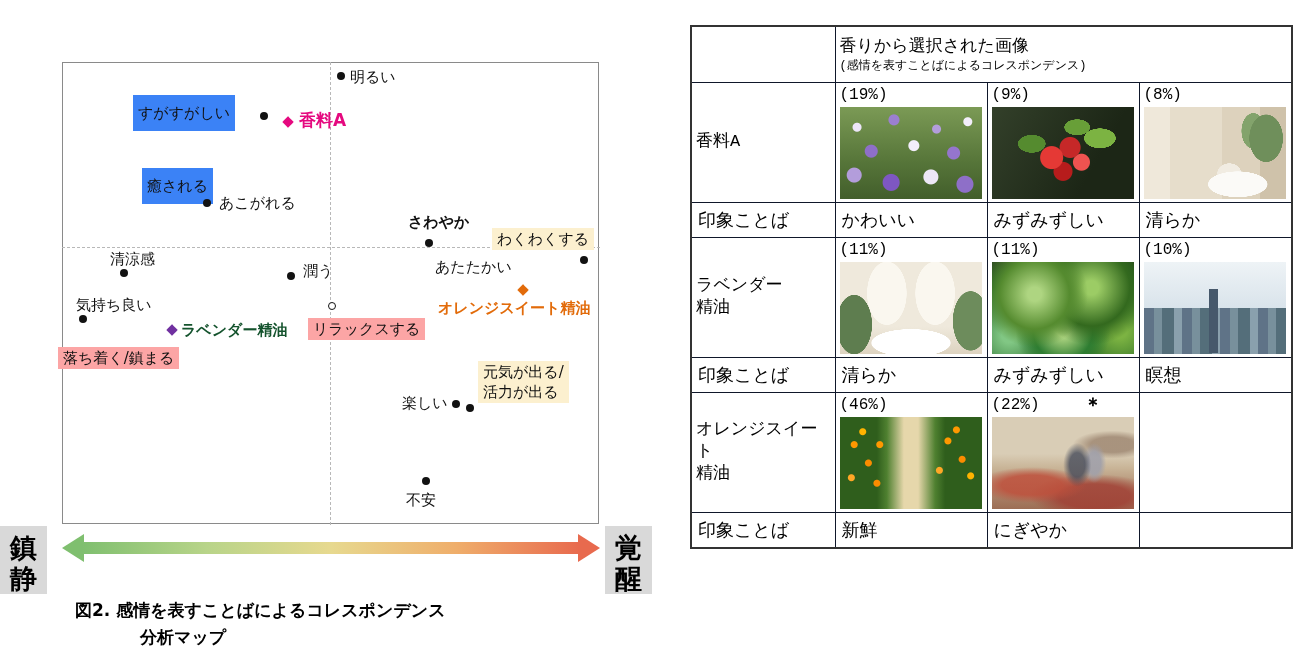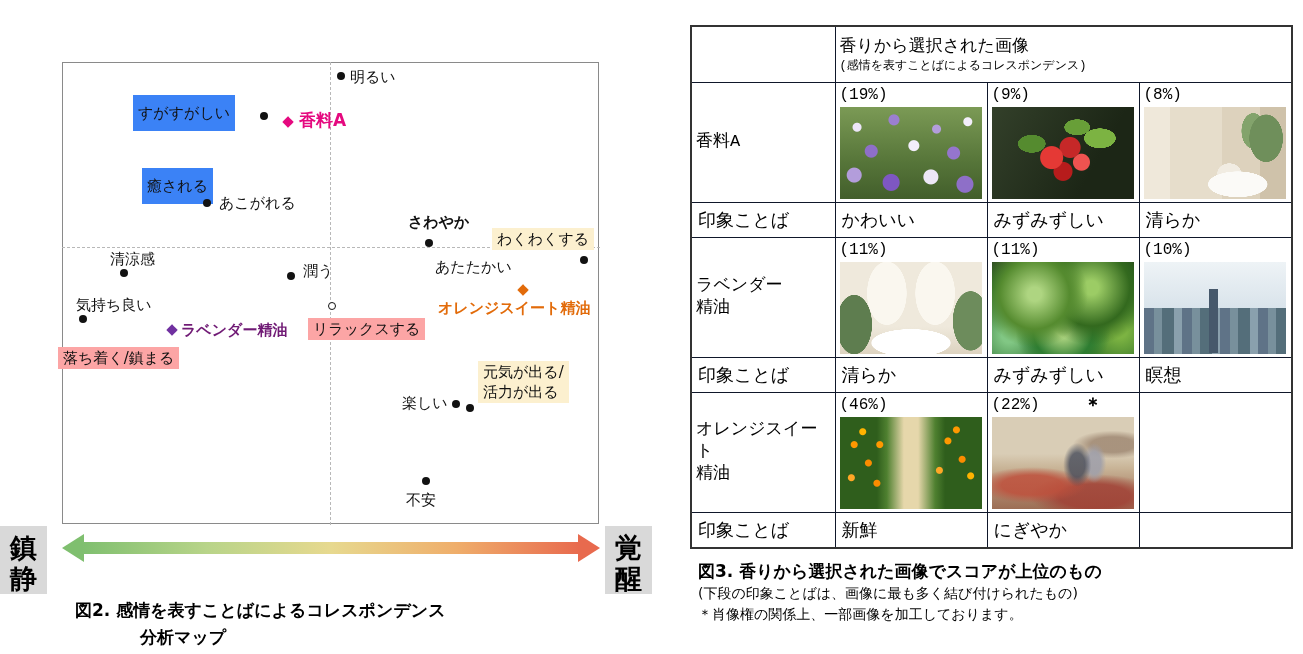--- a/index.html
+++ b/index.html
@@ -16,21 +16,21 @@
   .marker { position:absolute; transform:translate(-50%,-50%); line-height:1; }
   .m-dot { width:8px; height:8px; background:#121212; border-radius:50%; }
   .m-open { width:8px; height:8px; background:#fff; border:1.5px solid #121212; border-radius:50%; }
   .m-diamond { font-size:15px; font-weight:bold; }
 
   .plabel { position:absolute; font-size:15px; color:#111; white-space:pre-line; line-height:20px; }
   .s-pink { background:#3b82f6; padding:8px 5px; }
   .s-cream { background:#fcf0cf; padding:1px 5px; }
   .s-purple-bg { background:#fca5a5; padding:1px 5px; }
   .s-magenta { color:#e5097f; font-weight:bold; font-size:17px; }
-  .s-purple { color:#701a75; font-weight:bold; font-size:15px; }
+  .s-purple { color:#14532d; font-weight:bold; font-size:15px; }
   .s-orange { color:#e26b0a; font-weight:bold; font-size:15px; }
 
   .arrow { position:absolute; left:62px; top:500px; width:538px; height:32px; }
   .arrow-body { position:absolute; left:20px; right:20px; top:10px; height:12px;
     background:linear-gradient(90deg,#7fbf6f,#b8d489,#e7d98f,#efae6b,#e86a4e); }
   .arrow-head-left { position:absolute; left:0; top:2px; width:0; height:0;
     border-top:14px solid transparent; border-bottom:14px solid transparent; border-right:22px solid #7fbf6f; }
   .arrow-head-right { position:absolute; right:0; top:2px; width:0; height:0;
     border-top:14px solid transparent; border-bottom:14px solid transparent; border-left:22px solid #e86a4e; }
 
@@ -306,20 +306,15 @@
       </tr>
       <tr class="word-row">
         <td>印象ことば</td>
         <td>新鮮</td>
         <td>にぎやか</td>
         <td></td>
       </tr>
     </tbody>
       </table>
 
-    <div class="fig3-caption">
-      <div class="c1">図3. 香りから選択された画像でスコアが上位のもの</div>
-      <div class="c2">(下段の印象ことばは、画像に最も多く結び付けられたもの)</div>
-      <div class="c3">＊肖像権の関係上、一部画像を加工しております。</div>
-    </div>
   </div>
 
 </div>
 
 </body></html>

